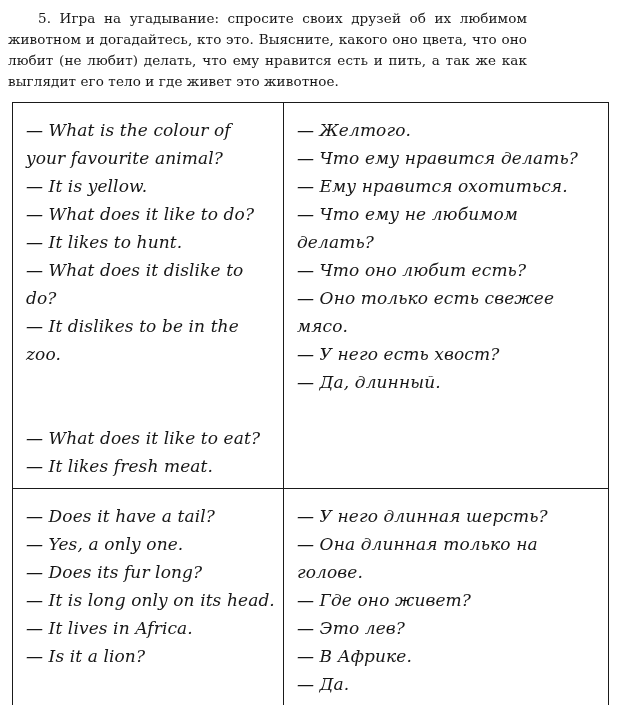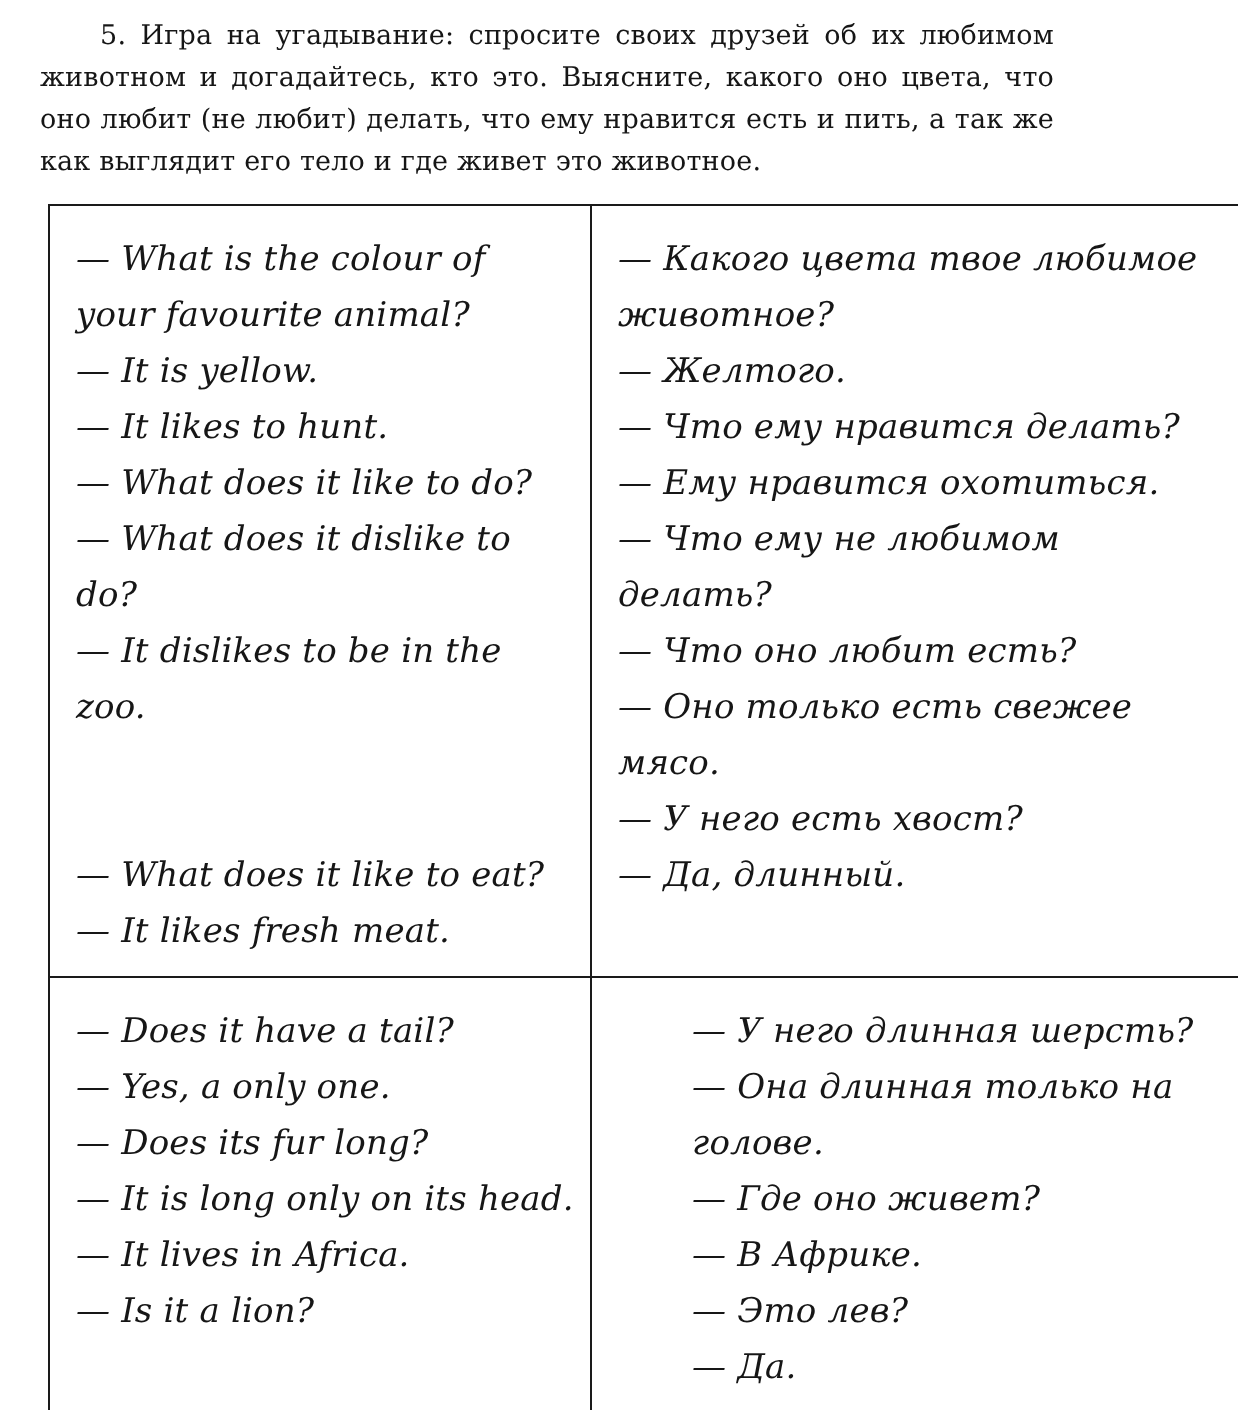--- a/index.html
+++ b/index.html
@@ -11,21 +11,21 @@
   body {
     width: 619px;
     height: 705px;
     font-family: "DejaVu Serif", "Liberation Serif", serif;
     overflow: hidden;
   }
   .page {
     box-sizing: border-box;
     width: 535px;
     height: 705px;
-    padding: 6px 8px 0 20px;
+    padding: 6px 8px 0 8px;
   }
   .header {
     margin: 2px 0 10px 0;
     font-size: 13.5px;
     line-height: 1.55;
     text-indent: 30px;
     text-align: justify;
     letter-spacing: 0.1px;
   }
   .table {
@@ -33,21 +33,20 @@
     width: 597px;
     margin-left: 4px;
     border: 1.5px solid #1a1a1a;
   }
   .row {
     display: flex;
     align-items: stretch;
   }
   .row + .row {
     border-top: 1.5px solid #1a1a1a;
-    gap: 37px;
   }
   .cell {
     box-sizing: border-box;
     padding: 13px 8px 8px 13px;
   }
   .cell.left {
     width: 271px;
     flex: 0 0 271px;
     border-right: 1.5px solid #1a1a1a;
   }
@@ -77,34 +76,33 @@
 
   <p class="header">5. Игра на угадывание: спросите своих друзей об их любимом животном и догадайтесь, кто это. Выясните, какого оно цвета, что оно любит (не любит) делать, что ему нравится есть и пить, а так же как выглядит его тело и где живет это животное.</p>
 
   <div class="table">
 
     <div class="row">
       <div class="cell left">
         <div class="list">
             <p class="line">— What is the colour of your favourite animal?</p>
             <p class="line">— It is yellow.</p>
+            <p class="line">— What does it like to do?</p>
             <p class="line">— It likes to hunt.</p>
-            <p class="line">— What does it like to do?</p>
             <p class="line">— What does it dislike to do?</p>
             <p class="line">— It dislikes to be in the zoo.</p>
           </div>
         <div class="spacer"></div>
         <div class="list">
             <p class="line">— What does it like to eat?</p>
             <p class="line">— It likes fresh meat.</p>
           </div>
       </div>
       <div class="cell right">
         <div class="list">
-            <p class="line">— Какого цвета твое любимое животное?</p>
             <p class="line">— Желтого.</p>
             <p class="line">— Что ему нравится делать?</p>
             <p class="line">— Ему нравится охотиться.</p>
             <p class="line">— Что ему не любимом делать?</p>
             <p class="line">— Что оно любит есть?</p>
             <p class="line">— Оно только есть свежее мясо.</p>
             <p class="line">— У него есть хвост?</p>
             <p class="line">— Да, длинный.</p>
           </div>
       </div>
@@ -119,21 +117,21 @@
             <p class="line">— It is long only on its head.</p>
             <p class="line">— It lives in Africa.</p>
             <p class="line">— Is it a lion?</p>
           </div>
       </div>
       <div class="cell right">
         <div class="list">
             <p class="line">— У него длинная шерсть?</p>
             <p class="line">— Она длинная только на голове.</p>
             <p class="line">— Где оно живет?</p>
+            <p class="line">— Это лев?</p>
             <p class="line">— В Африке.</p>
-            <p class="line">— Это лев?</p>
             <p class="line">— Да.</p>
           </div>
       </div>
     </div>
 
   </div>
 </div>
 
 </body></html>

